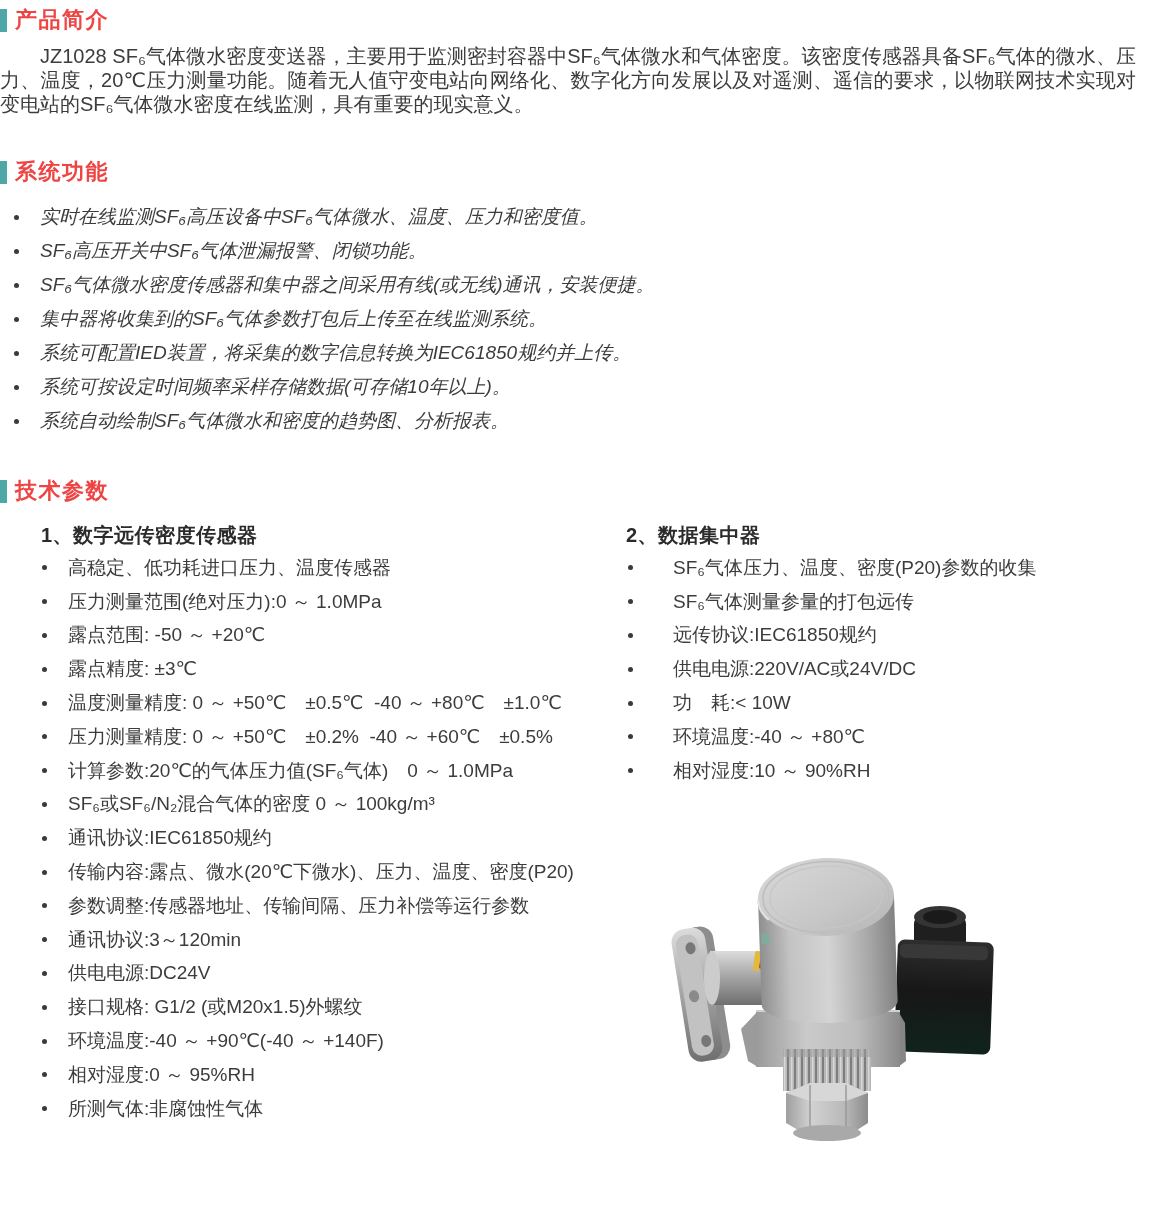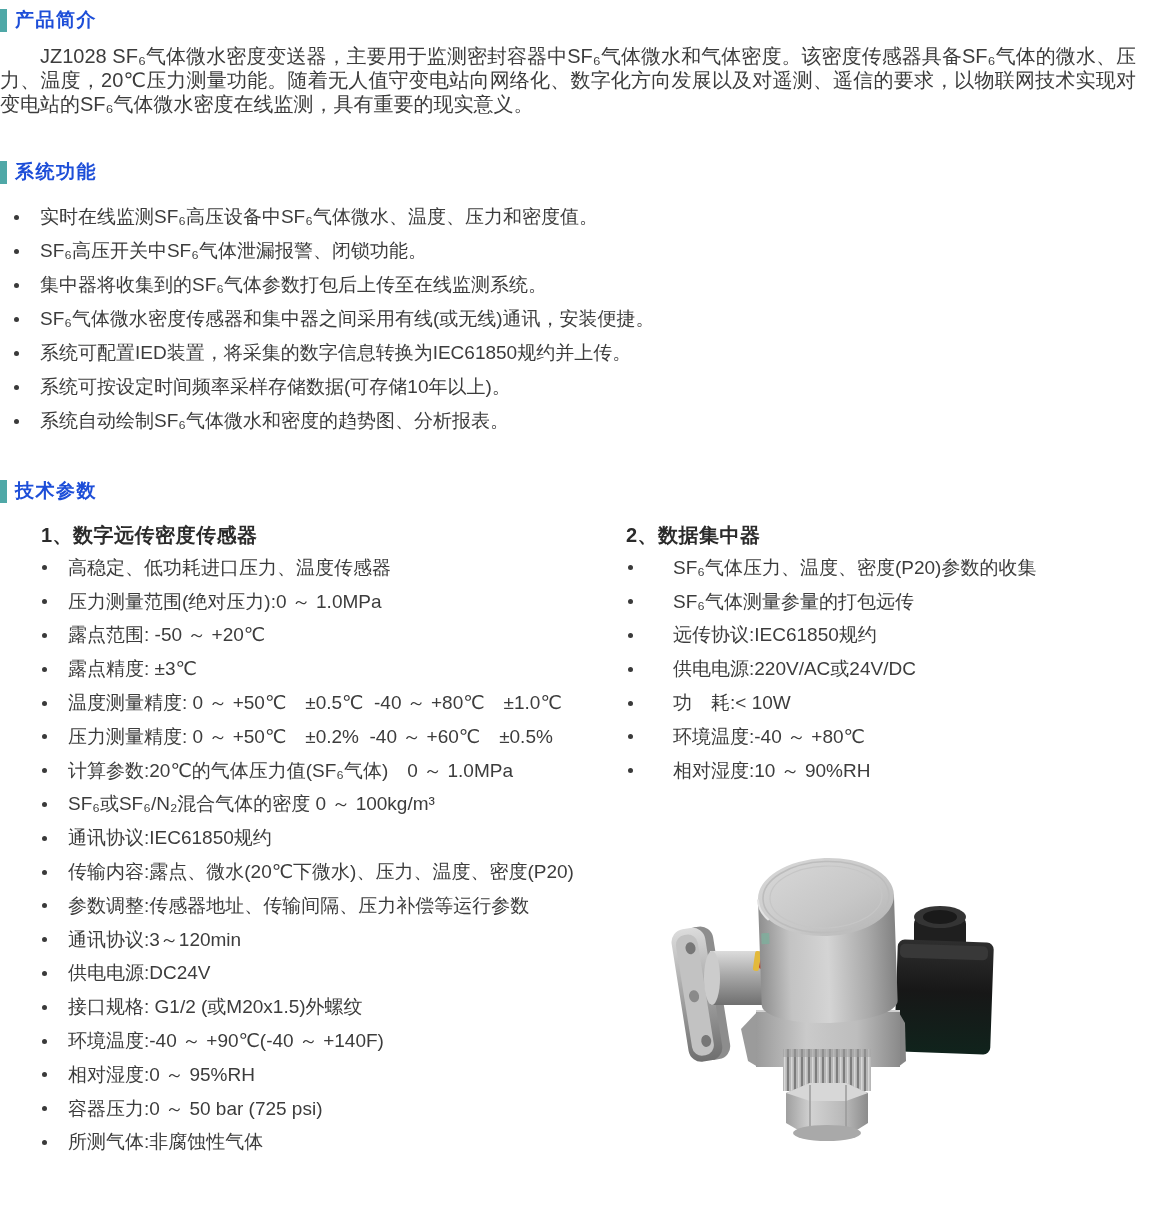--- a/index.html
+++ b/index.html
@@ -8,39 +8,39 @@
     background:#ffffff;
     font-family:"Liberation Sans","DejaVu Sans",sans-serif;
     color:#3c3c3c;
     position:relative;
     overflow:hidden;
   }
   .sec-header{display:flex;align-items:center;height:24px;}
   .accent-bar{width:7px;height:23px;background:#4fa8a7;flex:none;}
   .sec-title{
     margin-left:8px;
-    font-size:19px;font-weight:bold;color:#1d4ed8;
+    font-size:22px;font-weight:bold;color:#ef4444;
     letter-spacing:1.5px;line-height:24px;
   }
   .sec-header.first{padding-top:0;margin-top:8px;}
   .intro-para{
     margin:12px 14px 0 0;
     font-size:20px;line-height:24px;
     text-align:justify;text-indent:2em;
     color:#3c3c3c;
   }
   .header-functions{margin-top:44px;}
   .blist{list-style:none;margin:0;padding:0;}
   .blist li{display:flex;align-items:center;height:34px;}
   .blist .dot{
     width:5px;height:5px;border-radius:50%;
     background:#3a3a3a;margin-left:14px;flex:none;
   }
   .blist .txt{margin-left:21px;font-size:19px;white-space:pre;color:#3c3c3c;}
-  .func-list{margin-top:16px;}
+  .func-list{margin-top:16px;font-style:italic;}
   .header-specs{margin-top:41px;align-items:center;}
   .params{display:flex;margin-top:20px;padding-left:28px;}
   .col-left{width:598px;flex:none;}
   .col-right{flex:1;min-width:0;}
   .sub-header{
     font-size:20px;font-weight:bold;color:#2b2b2b;
     height:24px;line-height:24px;letter-spacing:0.5px;
   }
   .col-left .sub-header{margin-left:13px;}
   .col-right .sub-header{margin-left:0;}
@@ -68,25 +68,25 @@
     <li>
       <span class="dot"></span>
       <span class="txt">实时在线监测SF₆高压设备中SF₆气体微水、温度、压力和密度值。</span>
     </li>
     <li>
       <span class="dot"></span>
       <span class="txt">SF₆高压开关中SF₆气体泄漏报警、闭锁功能。</span>
     </li>
     <li>
       <span class="dot"></span>
+      <span class="txt">SF₆气体微水密度传感器和集中器之间采用有线(或无线)通讯，安装便捷。</span>
+    </li>
+    <li>
+      <span class="dot"></span>
       <span class="txt">集中器将收集到的SF₆气体参数打包后上传至在线监测系统。</span>
-    </li>
-    <li>
-      <span class="dot"></span>
-      <span class="txt">SF₆气体微水密度传感器和集中器之间采用有线(或无线)通讯，安装便捷。</span>
     </li>
     <li>
       <span class="dot"></span>
       <span class="txt">系统可配置IED装置，将采集的数字信息转换为IEC61850规约并上传。</span>
     </li>
     <li>
       <span class="dot"></span>
       <span class="txt">系统可按设定时间频率采样存储数据(可存储10年以上)。</span>
     </li>
     <li>
@@ -160,24 +160,20 @@
           <span class="dot"></span>
           <span class="txt">接口规格: G1/2 (或M20x1.5)外螺纹</span>
         </li>
         <li>
           <span class="dot"></span>
           <span class="txt">环境温度:-40 ～ +90℃(-40 ～ +140F)</span>
         </li>
         <li>
           <span class="dot"></span>
           <span class="txt">相对湿度:0 ～ 95%RH</span>
-        </li>
-        <li>
-          <span class="dot"></span>
-          <span class="txt">容器压力:0 ～ 50 bar (725 psi)</span>
         </li>
         <li>
           <span class="dot"></span>
           <span class="txt">所测气体:非腐蚀性气体</span>
         </li>
       </ul>
   </div>
   <div class="col-right">
     <div class="sub-header">2、数据集中器</div>
     <ul class="blist spec-list">

